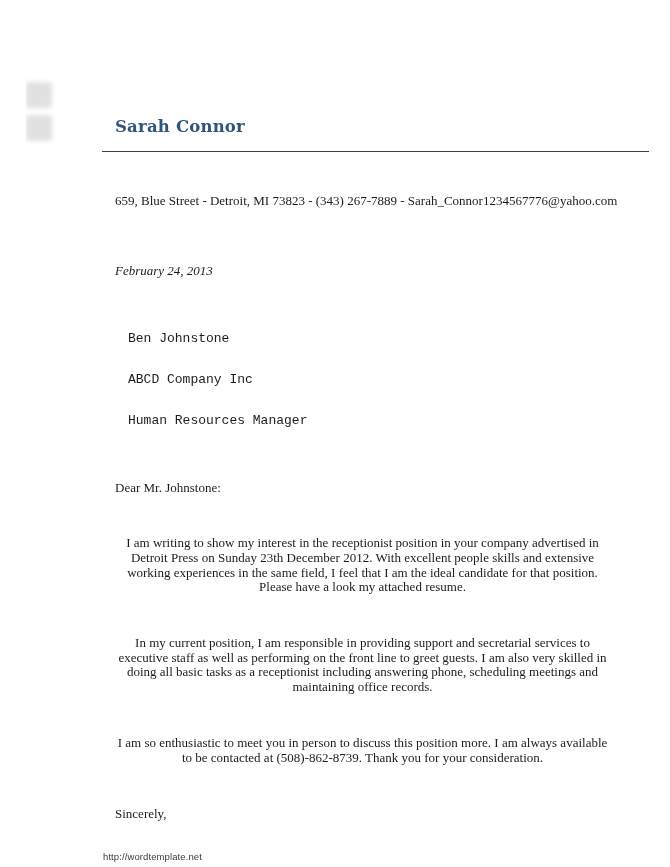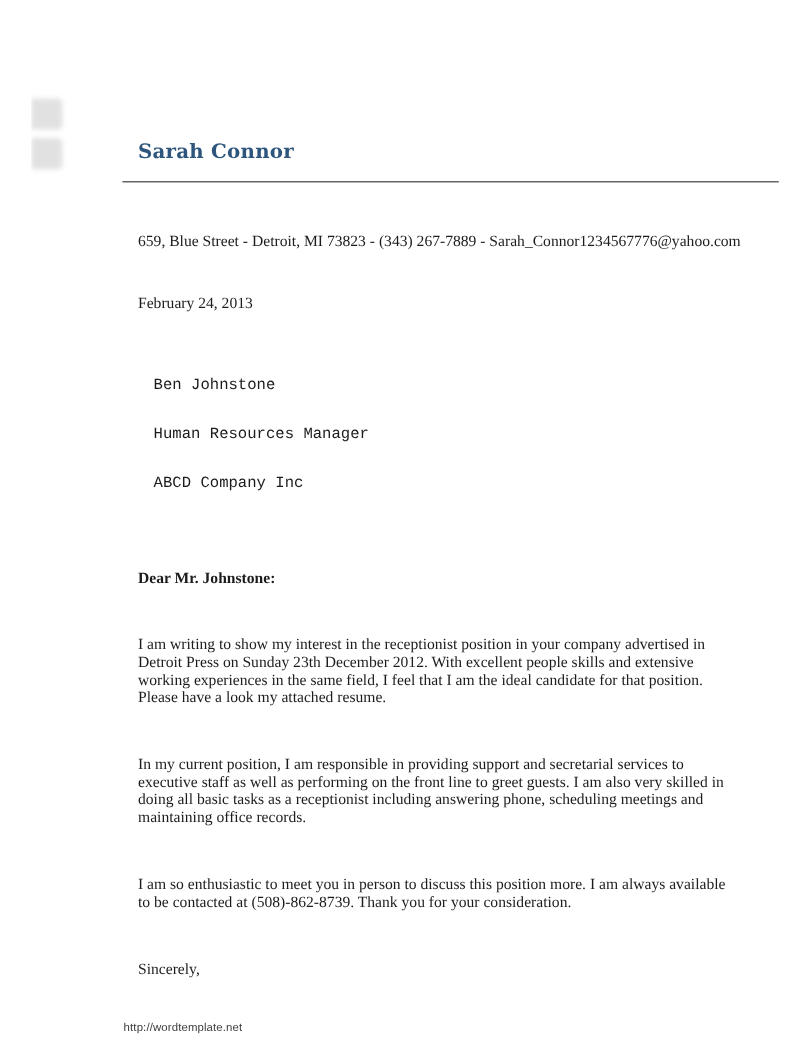--- a/index.html
+++ b/index.html
@@ -57,36 +57,36 @@
     margin-top: 3px;
     white-space: nowrap;
   }
 
   .body-text {
     font-size: 13px;
     line-height: 14.7px;
   }
 
   .date-line {
-    margin-top: 11px;
+    margin-top: 29px;
+    font-style: italic;
   }
 
   .recipient-block {
     margin-top: 15px;
     font-family: Liberation Mono, monospace;
   }
 
   .salutation {
-    margin-top: 25px;
-    font-weight: bold;
+    margin-top: 13px;
   }
 
   .para {
     margin-top: 15px;
-    text-align: left;
+    text-align: center;
   }
 
   .closing {
     margin-top: 16px;
     font-family: Liberation Serif, serif;
   }
 
   .signature-name {
     margin-top: 43px;
   }
@@ -119,22 +119,22 @@
     <div class="sender-name" style="color: rgb(46, 86, 125);">Sarah Connor</div>
 
     <hr class="header-rule">
 
     <div class="contact-line body-text">659, Blue Street - Detroit, MI 73823 - (343) 267-7889 - Sarah_Connor1234567776@yahoo.com</div>
 
     <div class="body-text date-line">February 24, 2013</div>
 
     <div class="recipient-block body-text">
       <div>Ben Johnstone</div>
+      <div>ABCD Company Inc</div>
       <div>Human Resources Manager</div>
-      <div>ABCD Company Inc</div>
     </div>
 
     <div class="body-text salutation">Dear Mr. Johnstone:</div>
 
     <p class="body-text para">I am writing to show my interest in the receptionist position in your company advertised in Detroit Press on Sunday 23th December 2012. With excellent people skills and extensive working experiences in the same field, I feel that I am the ideal candidate for that position. Please have a look my attached resume.</p>
 
     <p class="body-text para">In my current position, I am responsible in providing support and secretarial services to executive staff as well as performing on the front line to greet guests. I am also very skilled in doing all basic tasks as a receptionist including answering phone, scheduling meetings and maintaining office records.</p>
 
     <p class="body-text para">I am so enthusiastic to meet you in person to discuss this position more. I am always available to be contacted at (508)-862-8739. Thank you for your consideration.</p>
 

